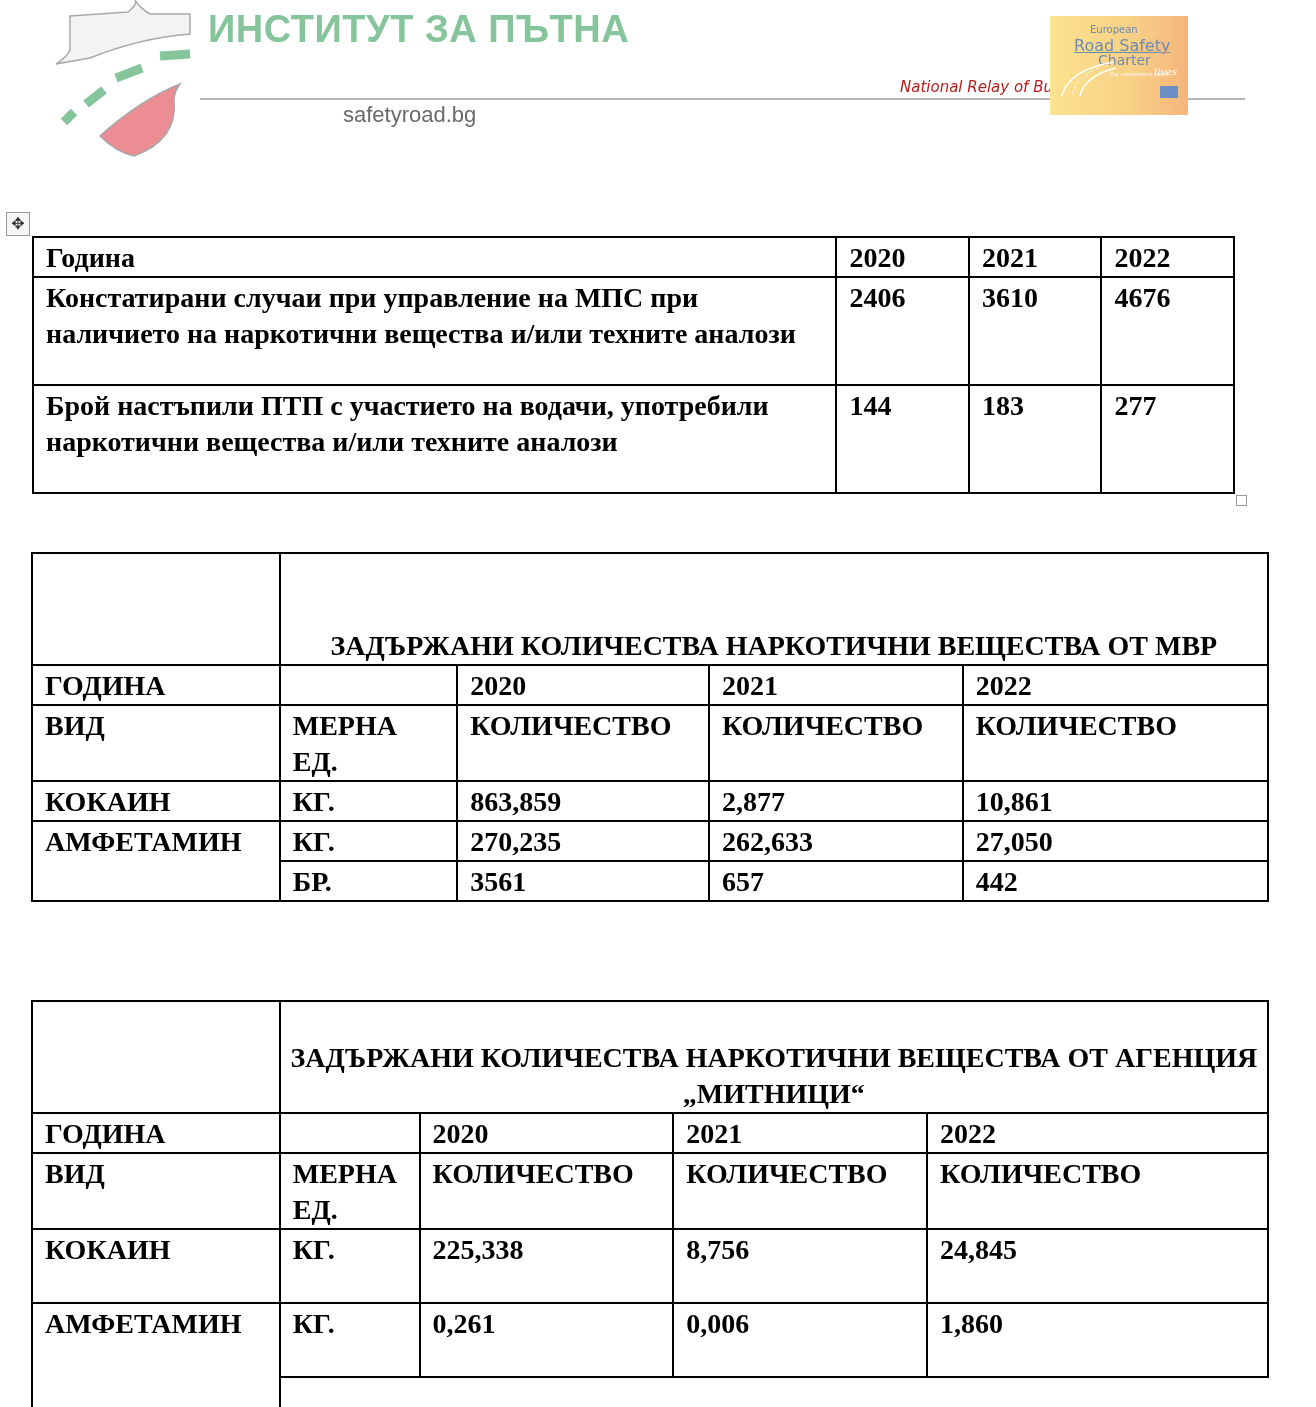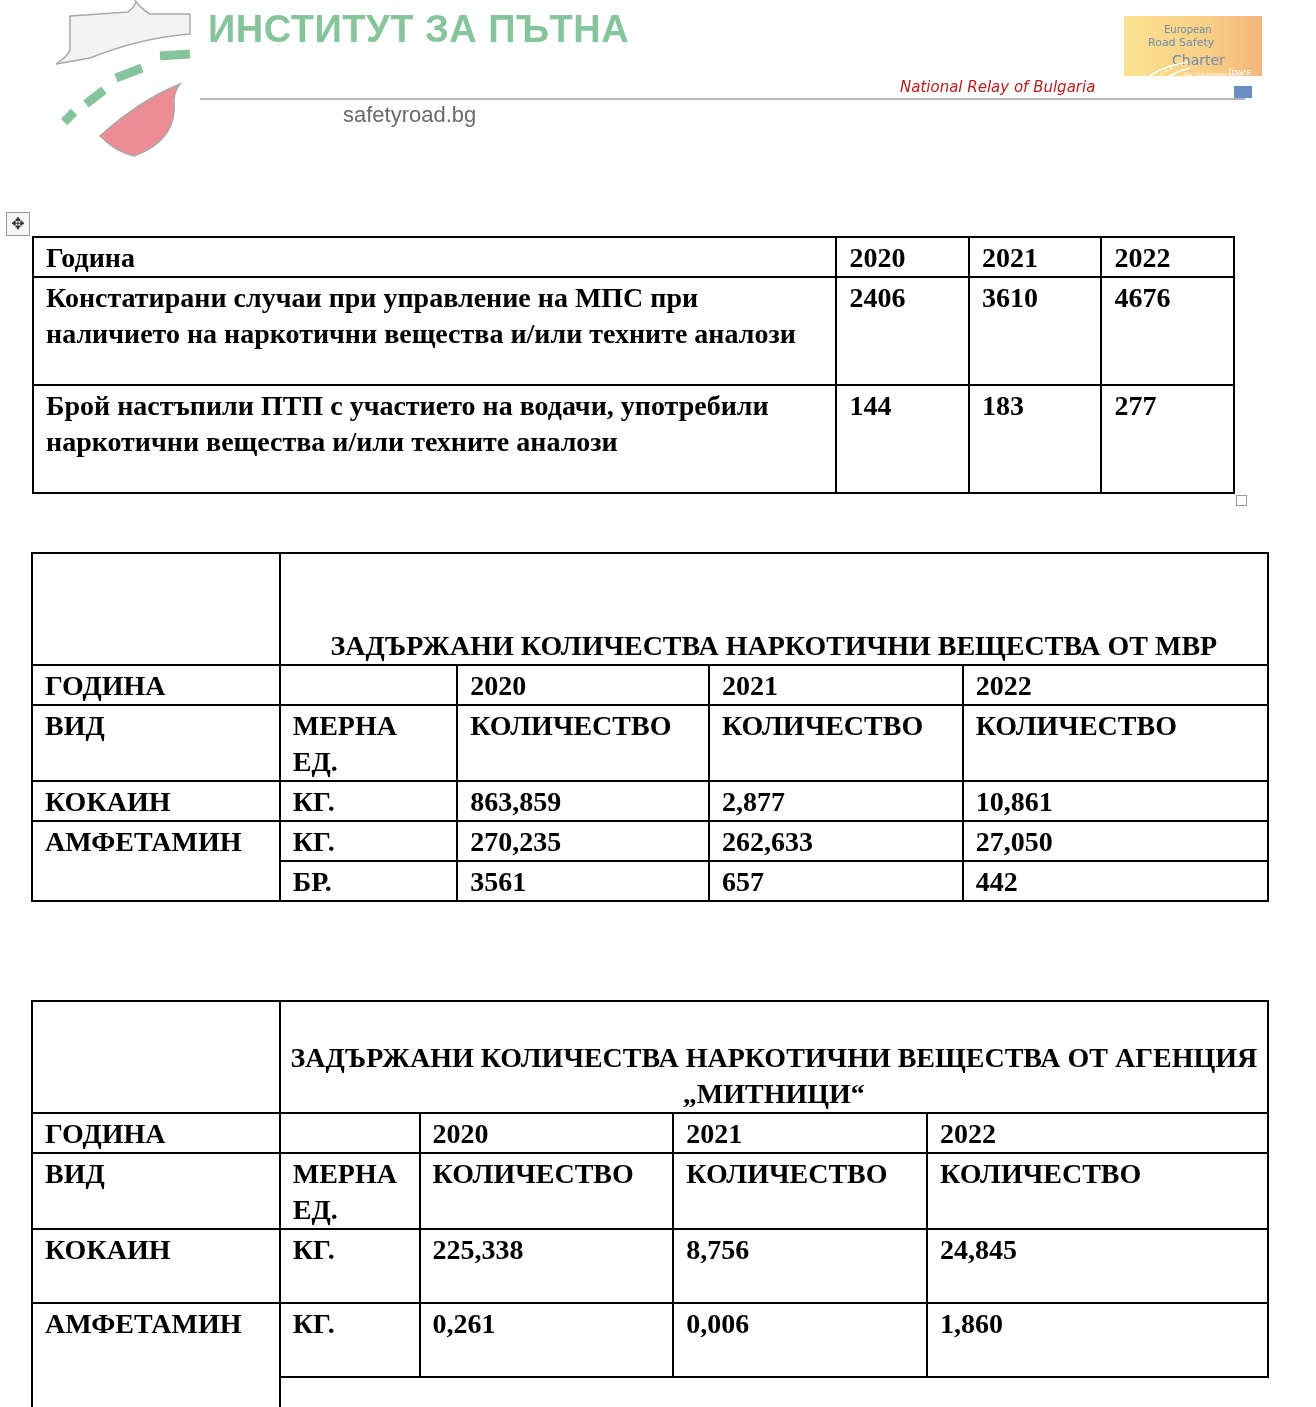--- a/index.html
+++ b/index.html
@@ -6,23 +6,23 @@
   body { width: 1316px; height: 1407px; position: relative; overflow: hidden; font-family: "Liberation Serif", serif; color: #000; }
 
   
   .header { position: absolute; left: 0; top: 0; width: 1316px; height: 170px; }
   .logo-mark { position: absolute; left: 50px; top: 0; width: 150px; height: 160px; }
   .inst-line1 { position: absolute; left: 208px; top: 8px; font-family: "Liberation Sans", sans-serif; font-weight: bold; font-size: 38px; color: #86c59b; letter-spacing: 0.5px; white-space: nowrap; }
   .inst-line2 { position: absolute; left: 270px; top: 56px; font-family: "Liberation Sans", sans-serif; font-weight: bold; font-size: 38px; color: #ec8c93; white-space: nowrap; }
   .inst-url { position: absolute; left: 343px; top: 102px; font-family: "Liberation Sans", sans-serif; font-size: 22px; color: #6a6a6a; white-space: nowrap; }
   .rule { position: absolute; left: 200px; top: 98px; width: 1045px; height: 2px; background: #b5b5b5; }
   .relay { position: absolute; left: 900px; top: 78px; font-family: "DejaVu Sans", sans-serif; font-style: italic; font-size: 15px; color: #b91c1c; white-space: nowrap; }
-  .charter { position: absolute; left: 1124px; top: 16px; width: 138px; height: 60px; background: linear-gradient(90deg, #fbe38f 0%, #f8cf86 60%, #f5b57c 100%); }
+  .charter { position: absolute; left: 1050px; top: 16px; width: 138px; height: 99px; background: linear-gradient(90deg, #fbe38f 0%, #f8cf86 60%, #f5b57c 100%); }
   .charter .c1 { position: absolute; left: 40px; top: 8px; font-family: "DejaVu Sans", sans-serif; font-size: 10px; color: #6f8bb3; }
-  .charter .c2 { position: absolute; left: 24px; top: 20px; font-family: "DejaVu Sans", sans-serif; font-size: 11px; color: #6f8bb3; white-space: nowrap; }
+  .charter .c2 { position: absolute; left: 24px; top: 20px; font-family: "DejaVu Sans", sans-serif; font-size: 16px; color: #6f8bb3; white-space: nowrap; text-decoration: underline; }
   .charter .c3 { position: absolute; left: 48px; top: 36px; font-family: "DejaVu Sans", sans-serif; font-size: 14px; color: #6f8bb3; }
   .charter .c4 { position: absolute; left: 60px; top: 55px; font-family: "DejaVu Sans", sans-serif; font-size: 5px; color: #ffffff; white-space: nowrap; }
   .charter .c5 { position: absolute; left: 104px; top: 50px; font-family: "DejaVu Serif", serif; font-style: italic; font-size: 10px; color: #ffffff; }
   .charter .eu { position: absolute; left: 110px; top: 70px; width: 18px; height: 12px; background: #6b8fc4; }
   .charter svg { position: absolute; left: 8px; top: 40px; }
 
   .move-handle { position: absolute; left: 6px; top: 212px; width: 22px; height: 22px; border: 1px solid #999; background: #f6f6f6; font-size: 16px; line-height: 22px; text-align: center; color: #333; font-family: "DejaVu Sans", sans-serif; }
   .resize-handle { position: absolute; left: 1236px; top: 495px; width: 9px; height: 9px; border: 1px solid #999; background: #fff; }
 
   table { border-collapse: collapse; position: absolute; }

